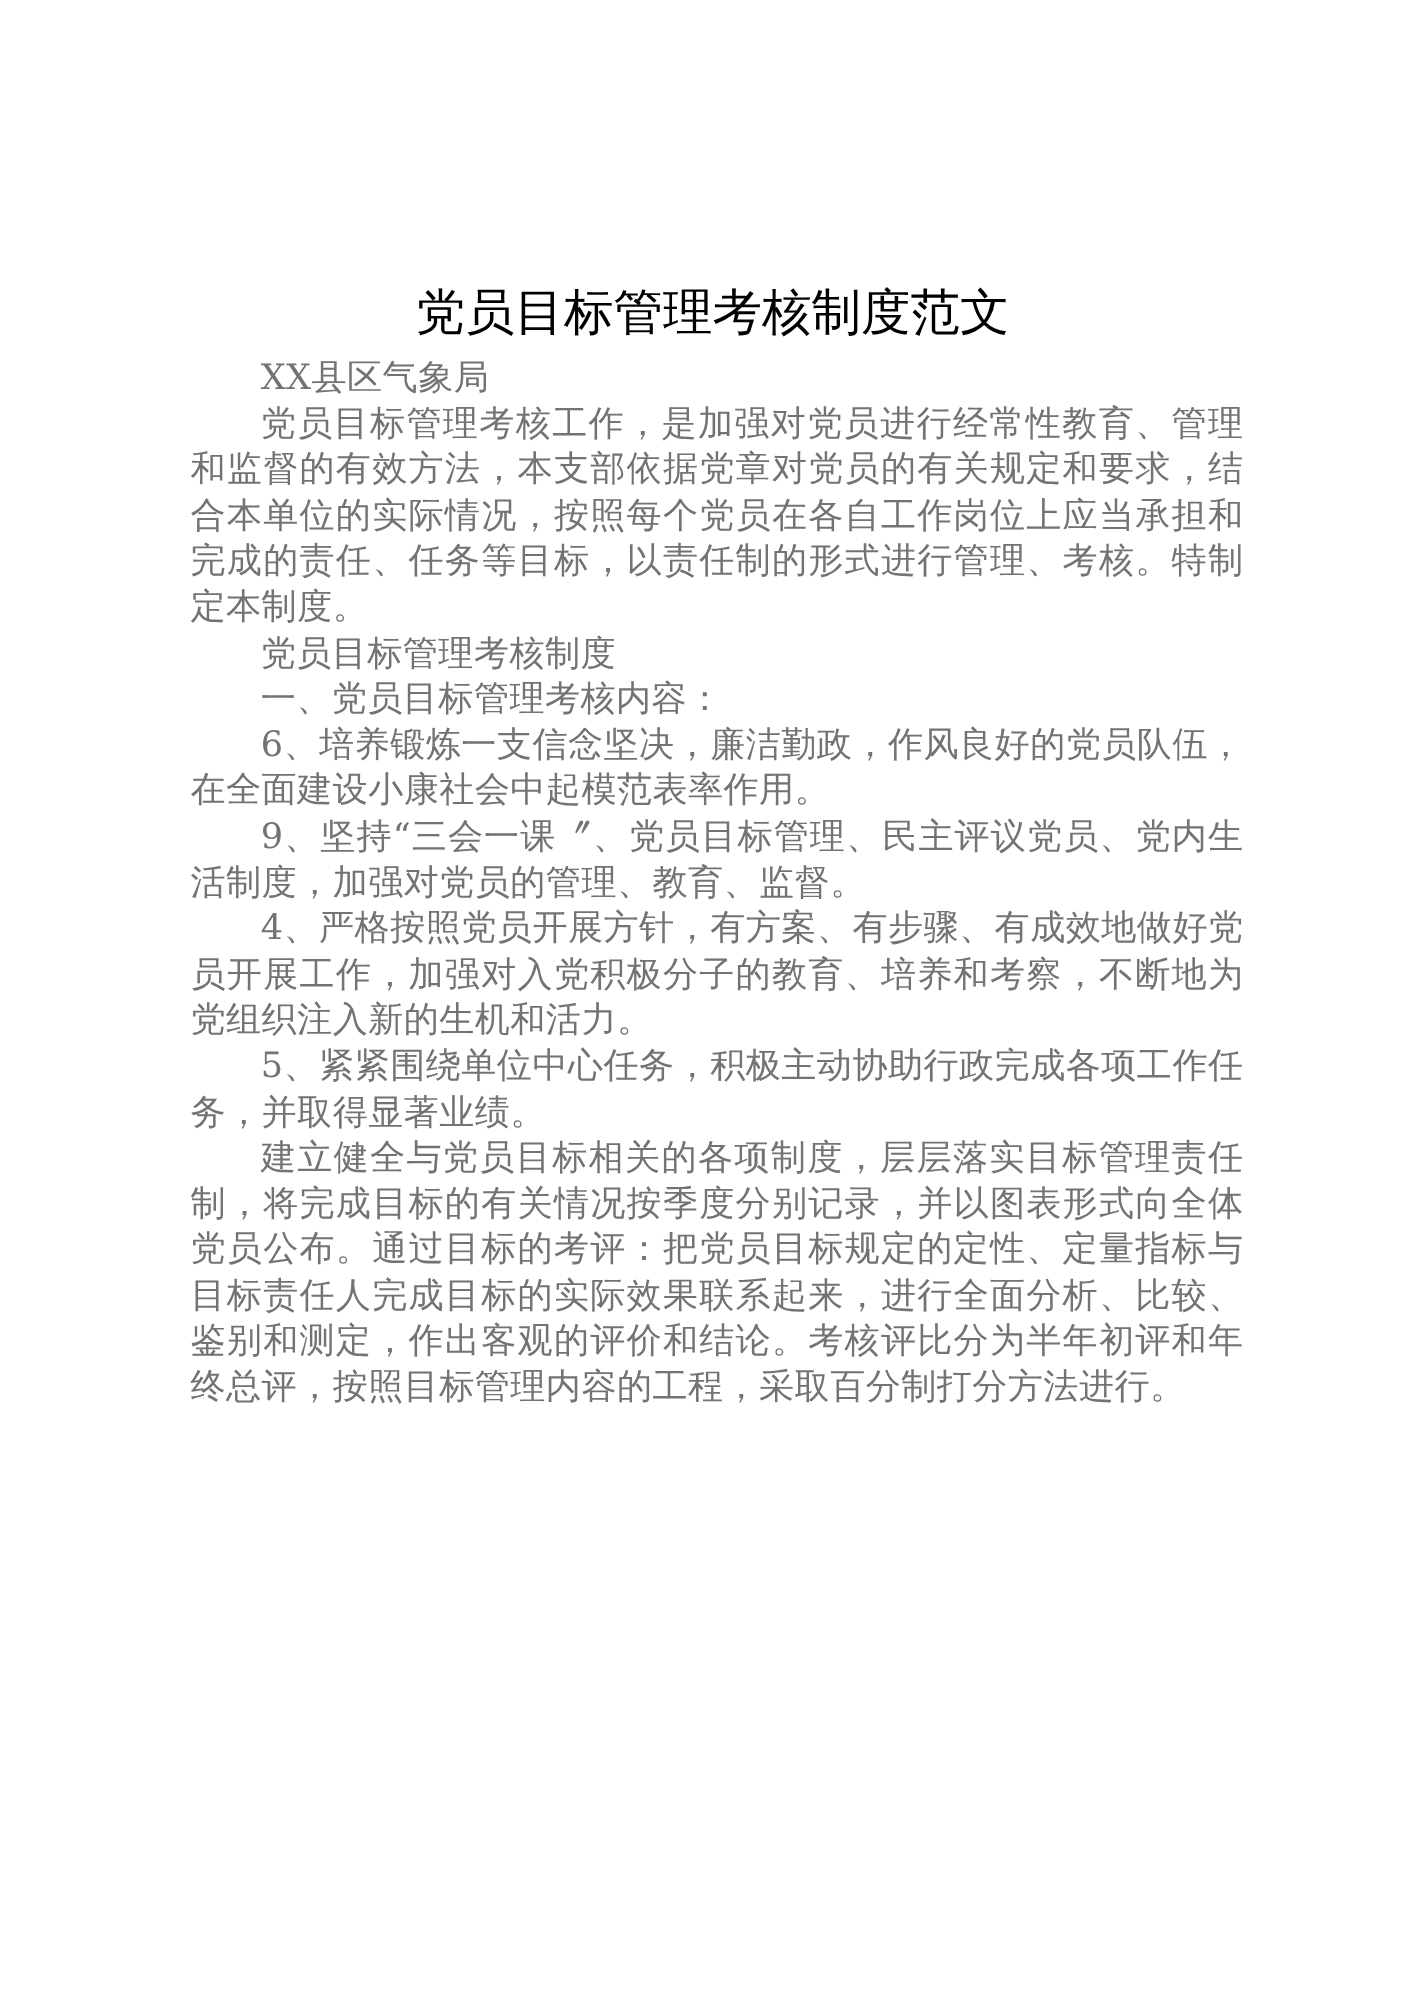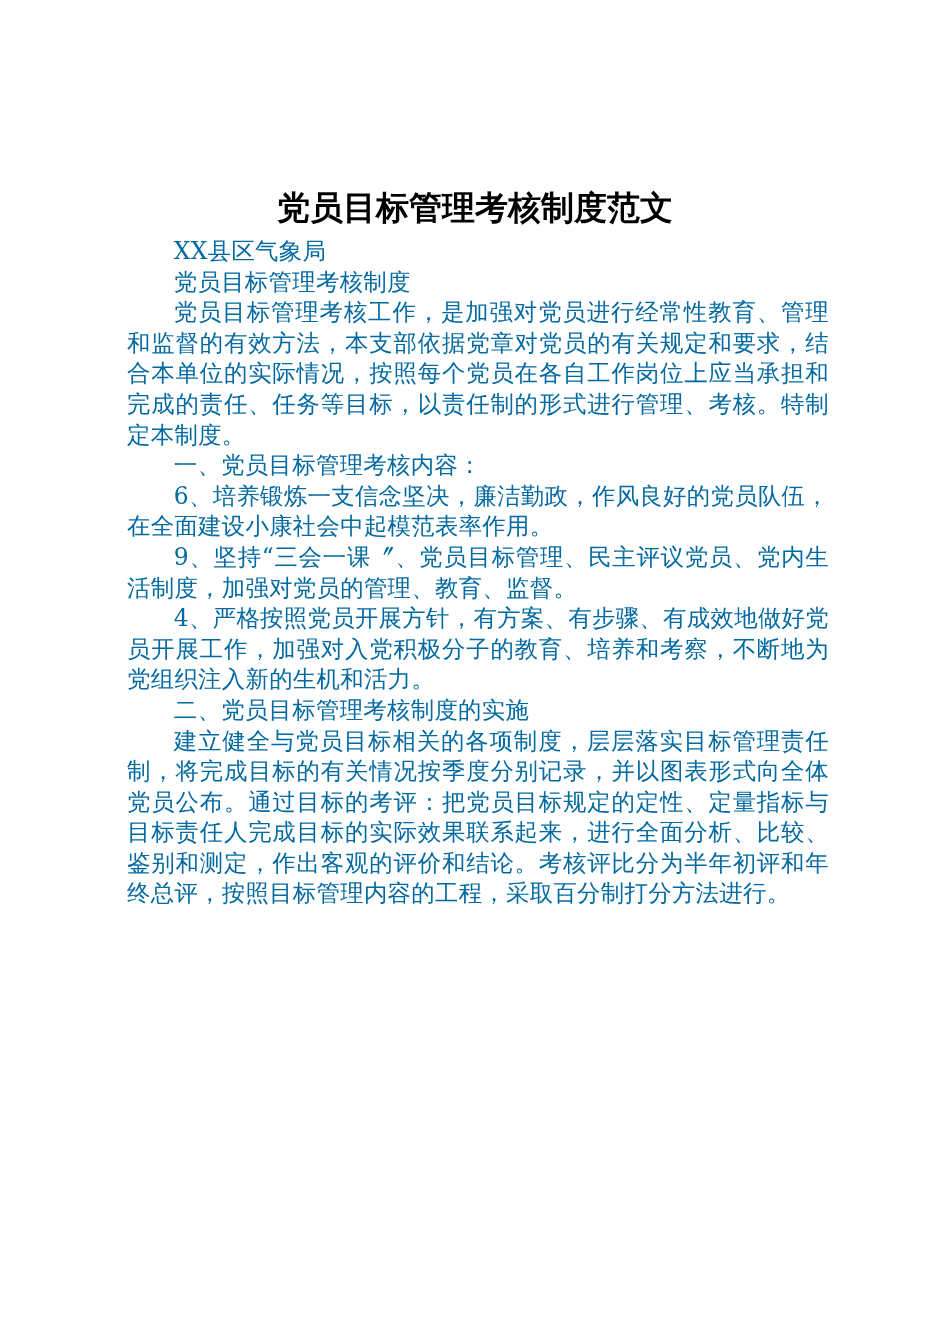--- a/index.html
+++ b/index.html
@@ -1,38 +1,38 @@
 <!DOCTYPE html>
 <html><head>
 <meta charset="utf-8">
 <style>
   html, body { margin: 0; padding: 0; background: #ffffff; }
   body { width: 950px; height: 1344px; position: relative; overflow: hidden; }
   .page { position: absolute; left: 0; top: 0; width: 950px; height: 1344px; background: #ffffff; }
   .title {
     position: absolute; left: 0; top: 184px; width: 950px; text-align: center;
-    font-family: "DejaVu Sans", sans-serif; font-weight: bold; font-size: 33px;
+    font-family: "DejaVu Sans", sans-serif; font-weight: normal; font-size: 33px;
     color: #000; letter-spacing: 0px; line-height: 48px;
   }
   .body {
     position: absolute; left: 127px; top: 236px; width: 702px;
     font-family: "DejaVu Serif", serif; font-size: 23.4px; line-height: 30.6px;
-    color: #0369a1; text-align: justify; letter-spacing: 0.3px;
+    color: #737373; text-align: justify; letter-spacing: 0.3px;
   }
   .body p { margin: 0; text-indent: 2em; }
 </style>
 </head>
 <body>
 
 <div class="page">
   <div class="title">党员目标管理考核制度范文</div>
   <div class="body">
     <p>XX县区气象局</p>
+    <p>党员目标管理考核工作，是加强对党员进行经常性教育、管理和监督的有效方法，本支部依据党章对党员的有关规定和要求，结合本单位的实际情况，按照每个党员在各自工作岗位上应当承担和完成的责任、任务等目标，以责任制的形式进行管理、考核。特制定本制度。</p>
     <p>党员目标管理考核制度</p>
-    <p>党员目标管理考核工作，是加强对党员进行经常性教育、管理和监督的有效方法，本支部依据党章对党员的有关规定和要求，结合本单位的实际情况，按照每个党员在各自工作岗位上应当承担和完成的责任、任务等目标，以责任制的形式进行管理、考核。特制定本制度。</p>
     <p>一、党员目标管理考核内容：</p>
     <p>6、培养锻炼一支信念坚决，廉洁勤政，作风良好的党员队伍，在全面建设小康社会中起模范表率作用。</p>
     <p>9、坚持“三会一课〞、党员目标管理、民主评议党员、党内生活制度，加强对党员的管理、教育、监督。</p>
     <p>4、严格按照党员开展方针，有方案、有步骤、有成效地做好党员开展工作，加强对入党积极分子的教育、培养和考察，不断地为党组织注入新的生机和活力。</p>
-    <p>二、党员目标管理考核制度的实施</p>
+    <p>5、紧紧围绕单位中心任务，积极主动协助行政完成各项工作任务，并取得显著业绩。</p>
     <p>建立健全与党员目标相关的各项制度，层层落实目标管理责任制，将完成目标的有关情况按季度分别记录，并以图表形式向全体党员公布。通过目标的考评：把党员目标规定的定性、定量指标与目标责任人完成目标的实际效果联系起来，进行全面分析、比较、鉴别和测定，作出客观的评价和结论。考核评比分为半年初评和年终总评，按照目标管理内容的工程，采取百分制打分方法进行。</p>
   </div>
 </div>
 
 </body></html>

